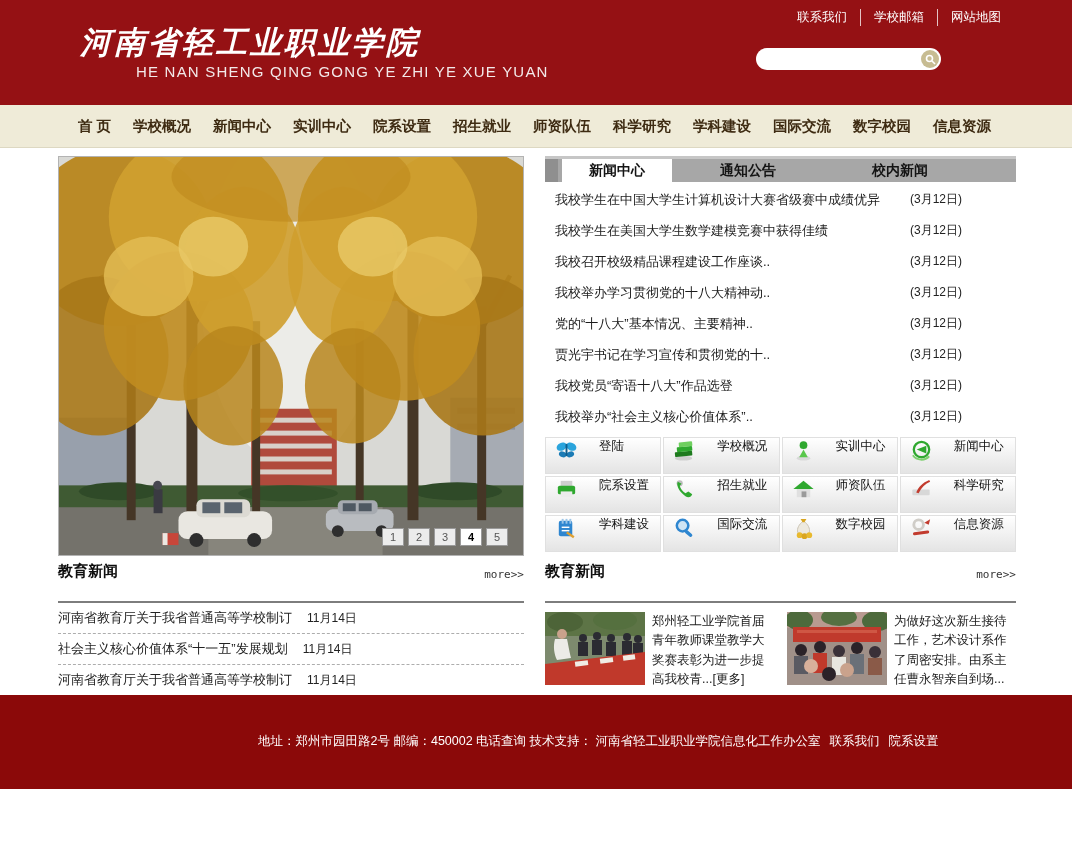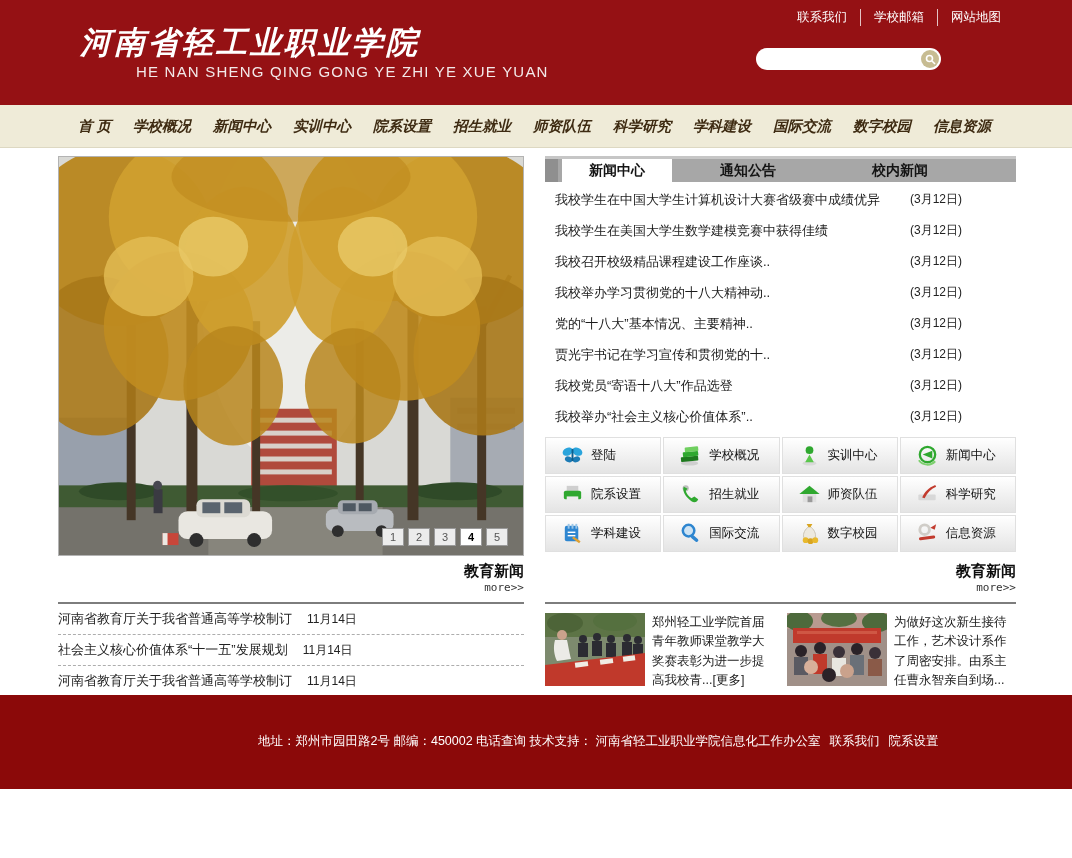--- a/index.html
+++ b/index.html
@@ -14,21 +14,21 @@
   .logo-en{position:absolute;left:88px;top:63px;font-size:15px;color:#f3e9e9;letter-spacing:1.2px;white-space:nowrap;margin-left:48px;}
   .toplinks{position:absolute;top:9px;right:58px;display:flex;align-items:center;color:#fff;font-size:12.5px;}
   .toplink{padding:0 13px;cursor:pointer;white-space:nowrap;}
   .toplink:not(:last-child){border-right:1px solid rgba(255,255,255,.75);}
   .search-box{position:absolute;left:756px;top:48px;width:185px;height:22px;background:#fff;border-radius:11px;}
   .search-input{position:absolute;left:10px;top:1px;width:145px;height:18px;border:none;outline:none;background:transparent;font-size:12px;}
   .search-btn{position:absolute;right:2px;top:2px;width:18px;height:18px;border-radius:50%;
     background:var(--search-btn,#C7BC92);display:flex;align-items:center;justify-content:center;cursor:pointer;}
   
   .nav{position:absolute;left:0;top:105px;width:1072px;height:43px;background:var(--nav-bg,#EFEBD8);
-    border-bottom:1px solid #ddd8c2;box-sizing:border-box;display:flex;align-items:center;padding-left:78px;gap:22px;font-style:italic;}
+    border-bottom:1px solid #ddd8c2;box-sizing:border-box;display:flex;align-items:center;padding-left:78px;gap:22px;}
   .nav-item{font-size:14.5px;font-weight:bold;color:var(--nav-text,#3E2B12);cursor:pointer;white-space:nowrap;}
   
   .slider{position:absolute;left:58px;top:156px;width:464px;height:398px;border:1px solid #b3b3b3;background:#fff;}
   .slider svg{display:block;}
   .pager{position:absolute;right:15px;bottom:9px;display:flex;gap:4px;}
   .page-btn{width:20px;height:16px;background:#ececec;border:1px solid #9a9a9a;font-size:11px;color:#555;
     display:flex;align-items:center;justify-content:center;cursor:pointer;}
   .page-btn.active{background:#fff;color:#000;font-weight:bold;}
   
   .tabs{position:absolute;left:545px;top:156px;width:471px;height:26px;background:var(--tab-gray,#A7A7A7);
@@ -37,27 +37,27 @@
   .tab{display:flex;align-items:center;justify-content:center;font-size:14px;font-weight:bold;color:#141414;cursor:pointer;}
   .tab.active{background:#fff;width:110px;}
   .tab:not(.active){width:152px;}
   .news-list{position:absolute;left:545px;top:184px;width:471px;}
   .news-row{height:31px;display:flex;align-items:center;justify-content:space-between;padding:0 54px 0 10px;}
   .news-title{font-size:13px;color:#1c1c1c;cursor:pointer;white-space:nowrap;overflow:hidden;}
   .news-date{font-size:12px;color:#222;flex:none;margin-left:8px;}
   
   .quick{position:absolute;left:545px;top:437px;width:471px;display:grid;grid-template-columns:repeat(4,1fr);gap:2px;}
   .quick-cell{height:37px;background:linear-gradient(#ffffff,#e4e4e4);border:1px solid #e0e0e0;box-sizing:border-box;
-    display:flex;align-items:center;gap:6px;padding-left:14px;cursor:pointer;}
+    display:flex;align-items:flex-start;gap:20px;padding-left:8px;cursor:pointer;}
   .quick-cell svg{flex:none;}
   .quick-label{font-size:12.5px;color:#111;white-space:nowrap;}
   
   .section-left{position:absolute;left:58px;top:562px;width:466px;}
   .section-right{position:absolute;left:545px;top:562px;width:471px;}
-  .section-head{display:flex;justify-content:space-between;align-items:flex-end;border-bottom:2px solid #7d7d7d;padding-bottom:8px;flex-direction:column;}
+  .section-head{display:flex;justify-content:space-between;align-items:flex-end;border-bottom:2px solid #7d7d7d;padding-bottom:20px;}
   .section-title{font-size:15px;font-weight:bold;color:#0e0e0e;}
   .more{font-family:"DejaVu Sans Mono",monospace;font-size:11px;color:#333;cursor:pointer;}
   .edu-row{height:30px;display:flex;align-items:center;justify-content:flex-start;border-bottom:1px dashed #adadad;padding-right:26px;}
   .edu-title{font-size:13px;color:#222;cursor:pointer;white-space:nowrap;overflow:hidden;}
   .edu-date{font-size:12px;color:#222;flex:none;margin-left:15px;}
   .cards{display:flex;gap:14px;margin-top:9px;}
   .card{display:flex;width:228px;cursor:pointer;}
   .card-photo{width:100px;height:73px;flex:none;}
   .card-text{font-size:12.5px;line-height:1.55;color:#1a1a1a;margin-left:7px;overflow:hidden;max-height:78px;}
   

